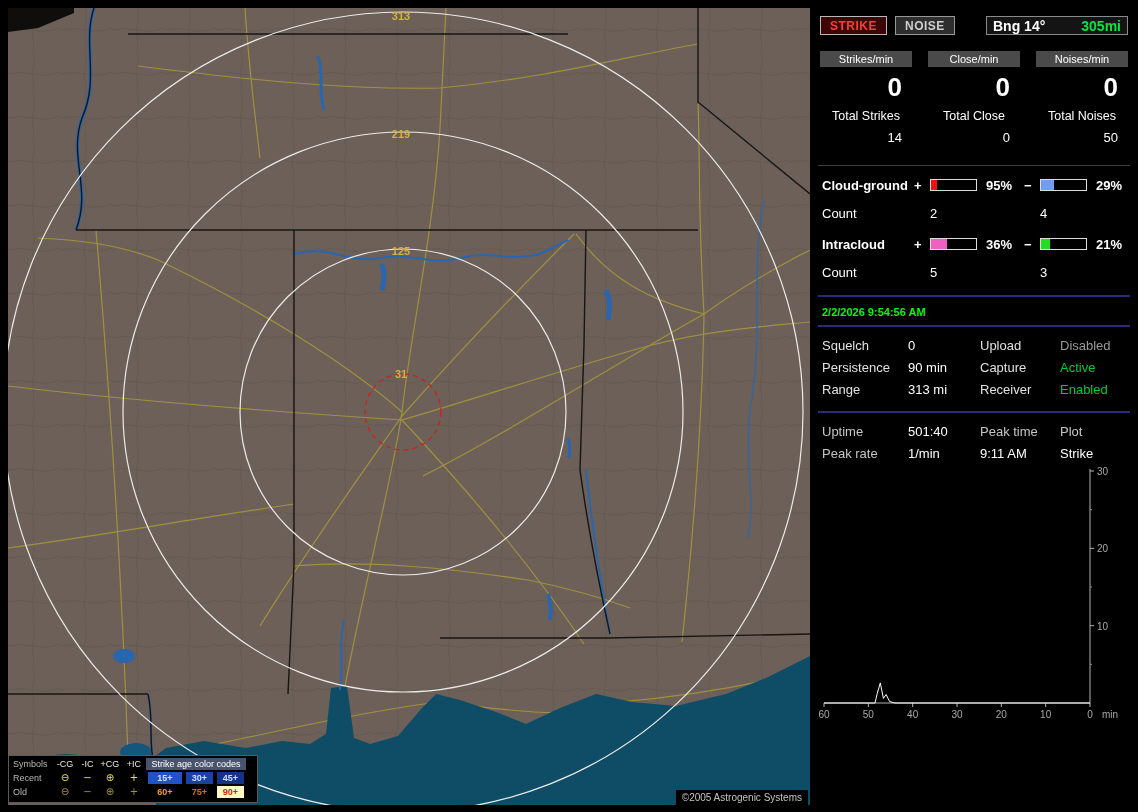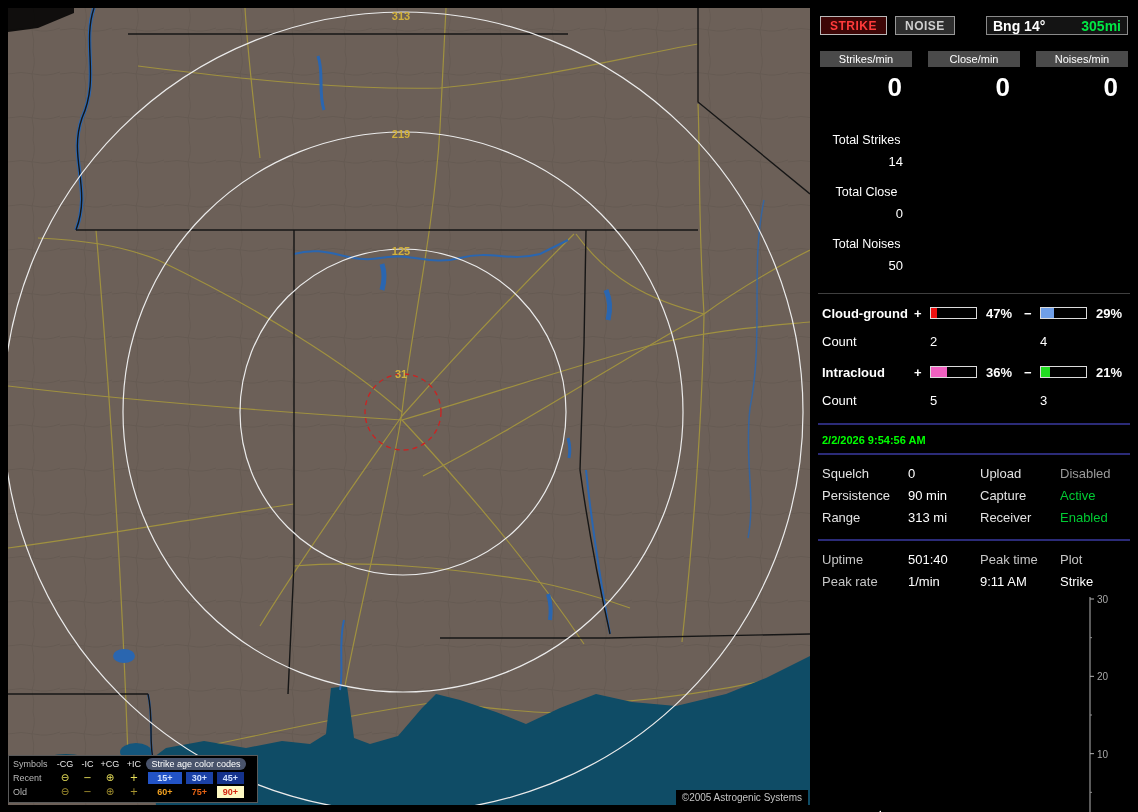--- a/index.html
+++ b/index.html
@@ -8,39 +8,39 @@
 
   
   .map{position:absolute;left:8px;top:8px;width:802px;height:797px;background:#6c6058;}
   .map svg{display:block;}
   .ring-label{fill:#d2b23c;font-family:"Liberation Sans",sans-serif;font-size:11px;font-weight:bold;text-anchor:middle;}
 
   .legend{position:absolute;left:0;bottom:2px;width:250px;height:48px;background:#000;border:1px solid #5a5a5a;font-size:9px;color:#ddd;padding:1px 2px;}
   .lg-row{display:grid;grid-template-columns:42px 24px 21px 24px 24px 38px 31px 31px;align-items:center;height:14px;}
   .lg-c1{color:#b8b8b8;padding-left:2px;}
   .lg-col-h{color:#e8e8e8;text-align:center;}
-  .lg-age-head{grid-column:6/9;background:#49536b;color:#fff;text-align:center;padding:1px 0;border-radius:6px;}
+  .lg-age-head{grid-column:6/9;background:#49536b;color:#fff;text-align:center;padding:1px 0;}
   .lg-sym{text-align:center;font-family:"DejaVu Sans",sans-serif;font-size:10px;line-height:12px;}
   .lg-age{text-align:center;font-weight:bold;margin:0 2px;line-height:12px;}
   .copyright{position:absolute;right:2px;bottom:0;background:#000;color:#c4c4c4;font-size:10px;padding:2px 6px;}
 
   
   .panel{position:absolute;left:818px;top:8px;width:312px;height:797px;background:#000;font-size:13px;}
   .topbar{display:flex;align-items:center;padding:8px 2px 0 2px;gap:8px;}
   .btn{height:19px;padding:0 9px;font-size:12px;font-weight:bold;display:flex;align-items:center;justify-content:center;letter-spacing:.5px;cursor:default;}
   .btn.strike{background:#3d0606;color:#ff3b3b;border:1px solid #b9b9b9;}
   .btn.noise{background:#2e2e2e;color:#cfcfcf;border:1px solid #989898;}
   .bearing{margin-left:auto;width:142px;height:19px;background:#141414;border:1px solid #8a8a8a;display:flex;align-items:center;justify-content:space-between;padding:0 6px;font-size:14px;font-weight:bold;}
   .bearing .dist{color:#00e844;}
 
   .cols3{display:flex;gap:16px;padding:0 2px;margin-top:16px;}
   .cols3 .col{width:93px;}
   .chip{background:#4a4a4a;color:#fff;font-size:11px;text-align:center;padding:2px 0;}
   .rate-val{font-size:26px;font-weight:bold;text-align:right;padding-right:10px;margin-top:5px;}
-  .totals{margin-top:30px;flex-direction:column;}
+  .totals{margin-top:6px;}
   .total-label{font-size:12.5px;text-align:center;}
   .total-val{font-size:13px;text-align:right;padding-right:10px;margin-top:7px;}
 
   .hr{border-top:1px solid #3f3f3f;margin-top:20px;}
   .sec-title{margin-top:16px;padding:0 0 5px 4px;border-bottom:1px solid #4a4a4a;color:#ededed;}
   .dist-row{display:grid;grid-template-columns:92px 16px 50px 44px 16px 50px 36px;align-items:center;margin-top:10px;padding-left:4px;height:18px;}
   .dist-name{font-weight:bold;}
   .sign{font-weight:bold;}
   .bar{width:47px;height:12px;border:1px solid #dcdcdc;background:#000;}
   .bar i{display:block;height:100%;}
@@ -214,21 +214,21 @@
 
   <div class="hr"></div>
 
 
   <div class="dist-row">
     <span class="dist-name">Cloud-ground</span>
     <span class="sign">+</span>
     <span class="bar">
         <i style="background-color: rgb(238, 17, 17); width: 14%;"></i>
       </span>
-    <span class="pct">47%</span>
+    <span class="pct">95%</span>
     <span class="sign">−</span>
     <span class="bar">
         <i style="background-color: rgb(111, 159, 232); width: 29%;"></i>
       </span>
     <span class="pct">29%</span>
   </div>
   <div class="dist-row">
     <span>Count</span>
     <span></span>
     <span>2</span>

